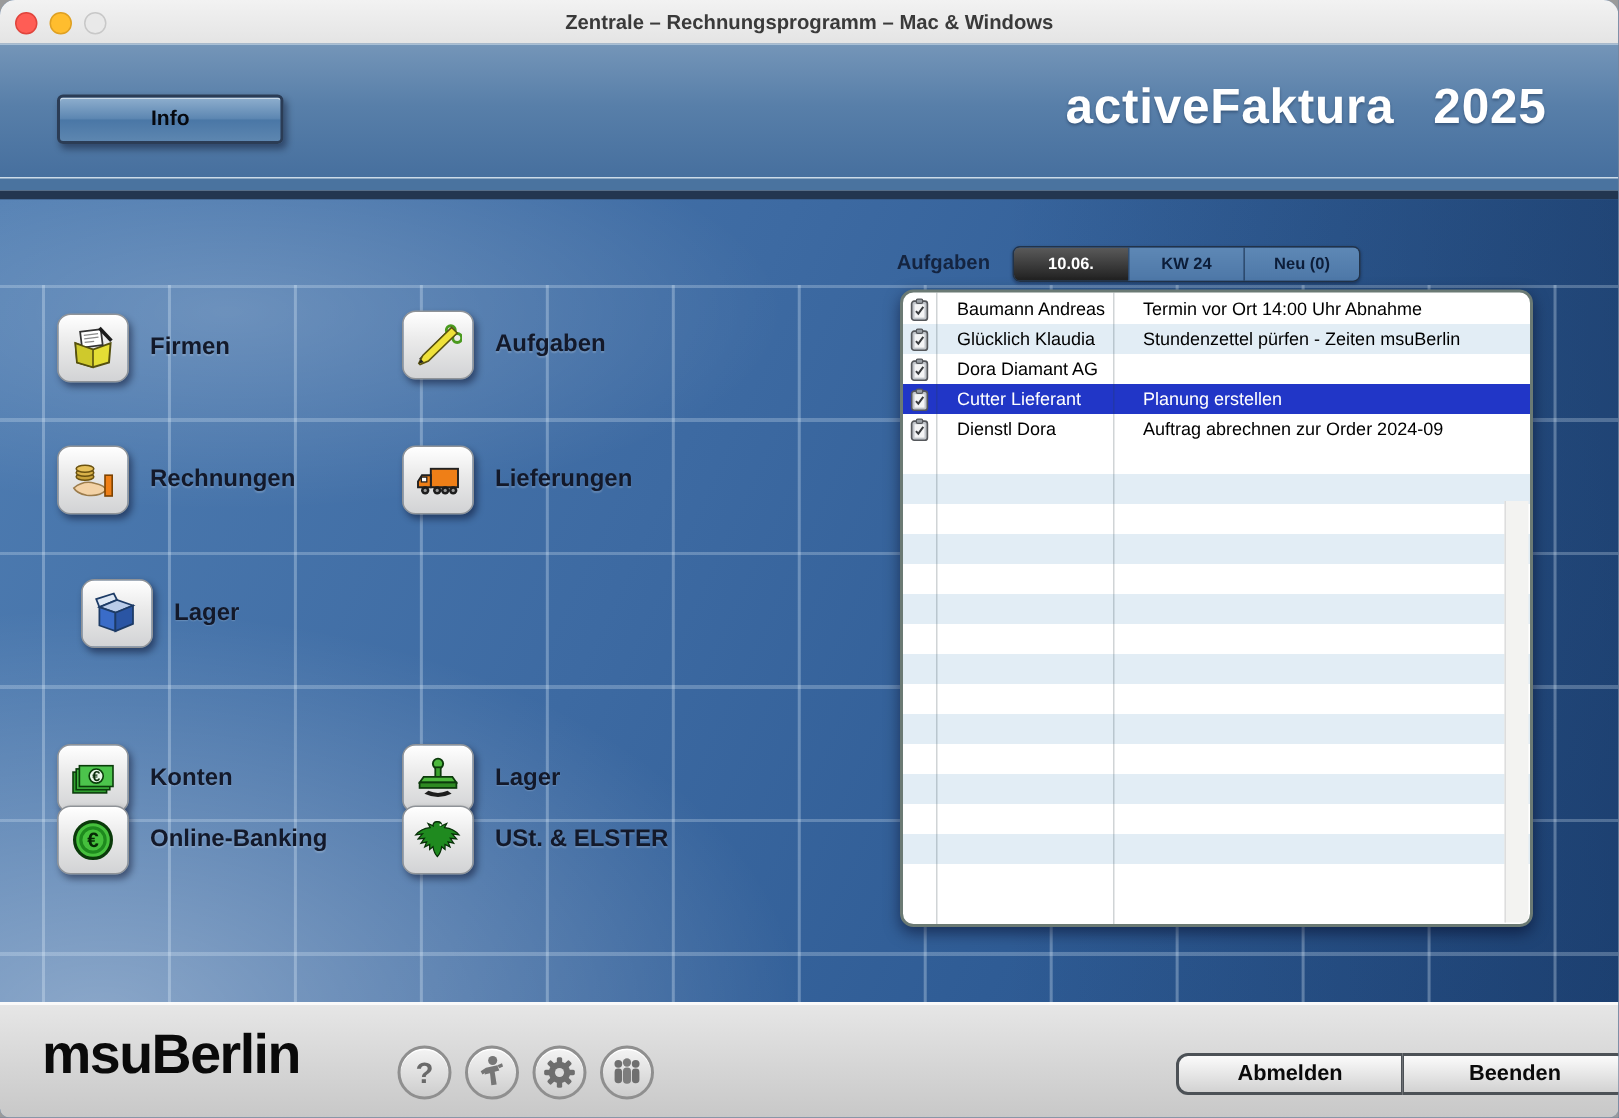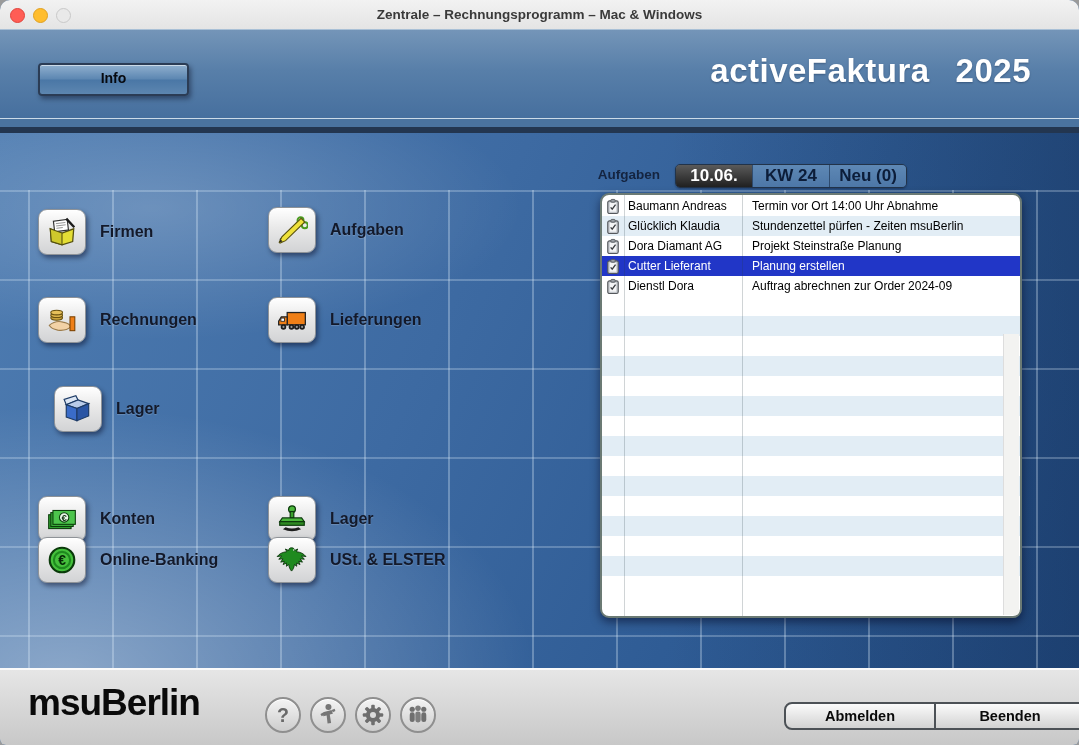--- a/index.html
+++ b/index.html
@@ -48,34 +48,34 @@
     display:flex;align-items:center;justify-content:center;}
   .menu-label{font-size:16px;font-weight:bold;color:#13192a;text-shadow:0 1px 1px rgba(255,255,255,.18);}
   .m-firmen{left:38px;top:76px;} .m-rechnungen{left:38px;top:164px;} .m-lager{left:38px;top:253px;padding-left:16px;}
   .m-konten{left:38px;top:363px;} .m-banking{left:38px;top:404px;}
   .m-aufgaben{left:268px;top:74px;} .m-lieferungen{left:268px;top:164px;}
   .m-buchen{left:268px;top:363px;} .m-elster{left:268px;top:404px;}
 
   
   .tasks-label{position:absolute;left:460px;top:34px;width:200px;text-align:right;font-size:13.5px;font-weight:bold;color:#142440;z-index:4;}
   .seg-control{position:absolute;left:675px;top:31px;height:22px;display:flex;border:1px solid #223349;border-radius:5px;overflow:hidden;z-index:4;box-shadow:0 1px 2px rgba(0,0,20,.3);}
-  .seg{width:76px;height:38px;line-height:22px;text-align:center;font-size:17px;font-weight:bold;color:#0c1d39;
+  .seg{width:76px;height:38px;line-height:22px;text-align:center;font-size:11px;font-weight:bold;color:#0c1d39;
     background:linear-gradient(#5e88b5,#416b9d);border-left:1px solid rgba(16,34,60,.55);cursor:default;}
   .seg:first-child{border-left:none;}
   .seg.selected{background:linear-gradient(#5a5a5a,#232323 55%,#111);color:#fff;}
 
   
   .task-list{position:absolute;left:600px;top:60px;width:422px;height:425px;background:#fff;border:2px solid #6b7a74;border-radius:9px;
     box-shadow:0 4px 10px rgba(0,0,25,.5);overflow:hidden;z-index:4;box-sizing:border-box;}
   .task-rows{position:absolute;left:0;top:1px;right:0;bottom:0;}
   .task-row{position:relative;height:20px;display:flex;font-size:12px;line-height:20px;color:#000;}
   .task-row.alt{background:#e2edf5;}
   .task-row.selected{background:#2136c7;color:#fff;}
   .cell-icon{width:22px;display:flex;align-items:center;justify-content:center;flex:none;}
-  .cell-name{width:118px;flex:none;padding-left:4px;white-space:nowrap;overflow:hidden;}
+  .cell-name{width:118px;flex:none;padding-left:14px;white-space:nowrap;overflow:hidden;}
   .cell-task{flex:1;padding-left:6px;white-space:nowrap;overflow:hidden;}
   .col-sep{position:absolute;top:0;bottom:0;width:1px;background:rgba(40,60,70,.22);z-index:6;pointer-events:none;}
   .col-sep.s1{left:22px;} .col-sep.s2{left:140px;}
   .scroll-track{position:absolute;right:1px;top:139px;bottom:1px;width:15px;background:#f3f3f1;border-left:1px solid #dddddd;z-index:7;}
 
   
   .footer{position:absolute;left:0;top:668px;width:100%;height:77px;background:linear-gradient(#e6e6e6,#c7c7c7);border-top:2px solid #fafafa;}
   .brand{position:absolute;left:28px;top:12px;font-size:37px;font-weight:800;color:#0a0a0a;letter-spacing:-1px;}
   .foot-icons{position:absolute;left:265px;top:27px;display:flex;gap:9px;}
   .circle-icon{width:36px;height:36px;border-radius:50%;border:2px solid #8f8f8f;background:linear-gradient(#f4f4f4,#cdcdcd);
@@ -270,21 +270,20 @@
           <div class="task-row">
             <div class="cell-icon">
   <svg width="14" height="17" viewBox="0 0 16 18">
     <rect x="2" y="2.5" width="12" height="14.5" rx="2" fill="#c3c7cc" stroke="#55585c" stroke-width="1.3"></rect>
     <rect x="4.2" y="4.8" width="7.6" height="10.2" fill="#f4f5f6"></rect>
     <rect x="5.6" y="0.9" width="4.8" height="3.2" rx="1" fill="#9aa0a6" stroke="#55585c" stroke-width="1"></rect>
     <path d="M5.3 10 L7.1 12 L10.9 6.8" stroke="#3a3d40" stroke-width="1.5" fill="none"></path>
   </svg>
 </div>
             <div class="cell-name">Dora Diamant AG</div>
-            <div class="cell-task">Projekt Steinstraße Planung</div>
           </div>
           <div class="task-row alt selected">
             <div class="cell-icon">
   <svg width="14" height="17" viewBox="0 0 16 18">
     <rect x="2" y="2.5" width="12" height="14.5" rx="2" fill="#c3c7cc" stroke="#55585c" stroke-width="1.3"></rect>
     <rect x="4.2" y="4.8" width="7.6" height="10.2" fill="#f4f5f6"></rect>
     <rect x="5.6" y="0.9" width="4.8" height="3.2" rx="1" fill="#9aa0a6" stroke="#55585c" stroke-width="1"></rect>
     <path d="M5.3 10 L7.1 12 L10.9 6.8" stroke="#3a3d40" stroke-width="1.5" fill="none"></path>
   </svg>
 </div>

